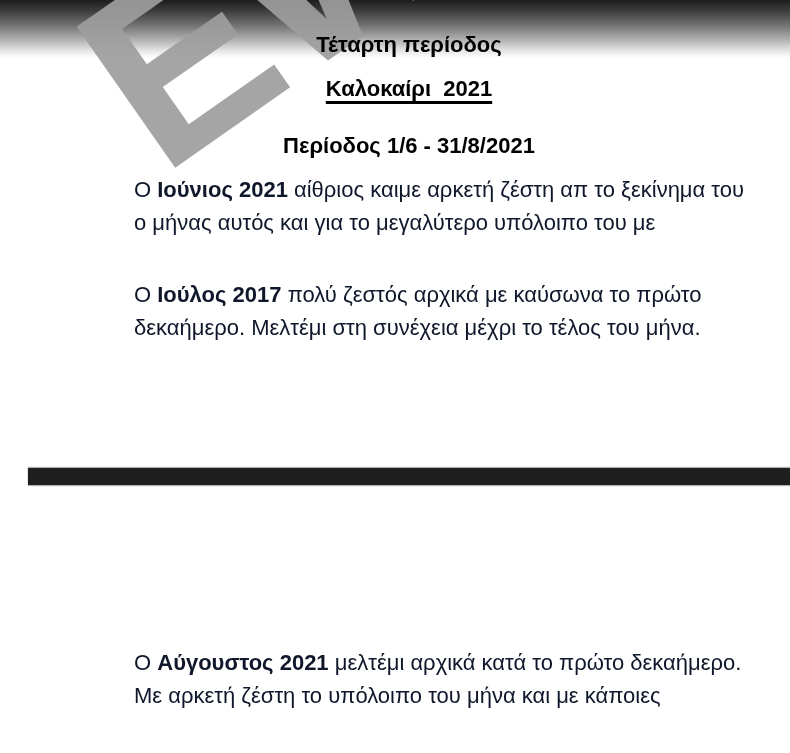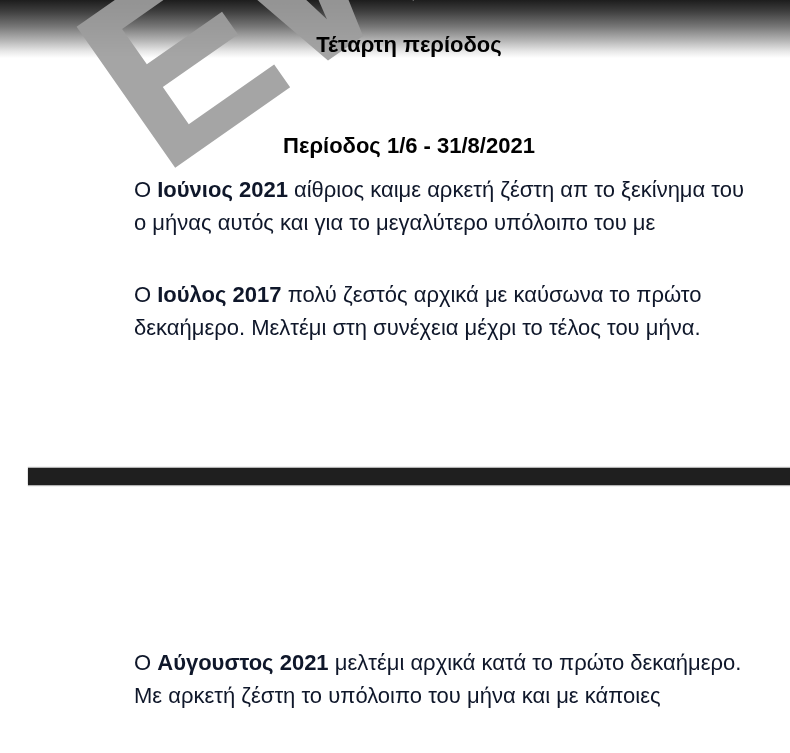--- a/index.html
+++ b/index.html
@@ -104,20 +104,21 @@
 <div class="page">
 
   <div class="top-gradient"></div>
 
   <div class="watermark">EW</div>
 
   <div class="content">
 
     <div class="heading h1">Τέταρτη περίοδος</div>
 
+    <div class="heading h2">Καλοκαίρι  2021</div>
 
     <div class="heading h3">Περίοδος 1/6 - 31/8/2021</div>
 
     <p class="para p1"><span>Ο</span> <b>Ιούνιος 2021</b> <span>αίθριος καιμε αρκετή ζέστη απ το ξεκίνημα του</span><br><span>ο μήνας αυτός και για το μεγαλύτερο υπόλοιπο του με</span><br></p>
 
     <p class="para p2"><span>Ο</span> <b>Ιούλος 2017</b> <span>πολύ ζεστός αρχικά με καύσωνα το πρώτο</span><br><span>δεκαήμερο. Μελτέμι στη συνέχεια μέχρι το τέλος του μήνα.</span><br></p>
 
     <div class="separator"></div>
 
     <p class="para p3"><span>Ο</span> <b>Αύγουστος 2021</b> <span>μελτέμι αρχικά κατά το πρώτο δεκαήμερο.</span><br><span>Με αρκετή ζέστη το υπόλοιπο του μήνα και με κάποιες</span><br></p>

